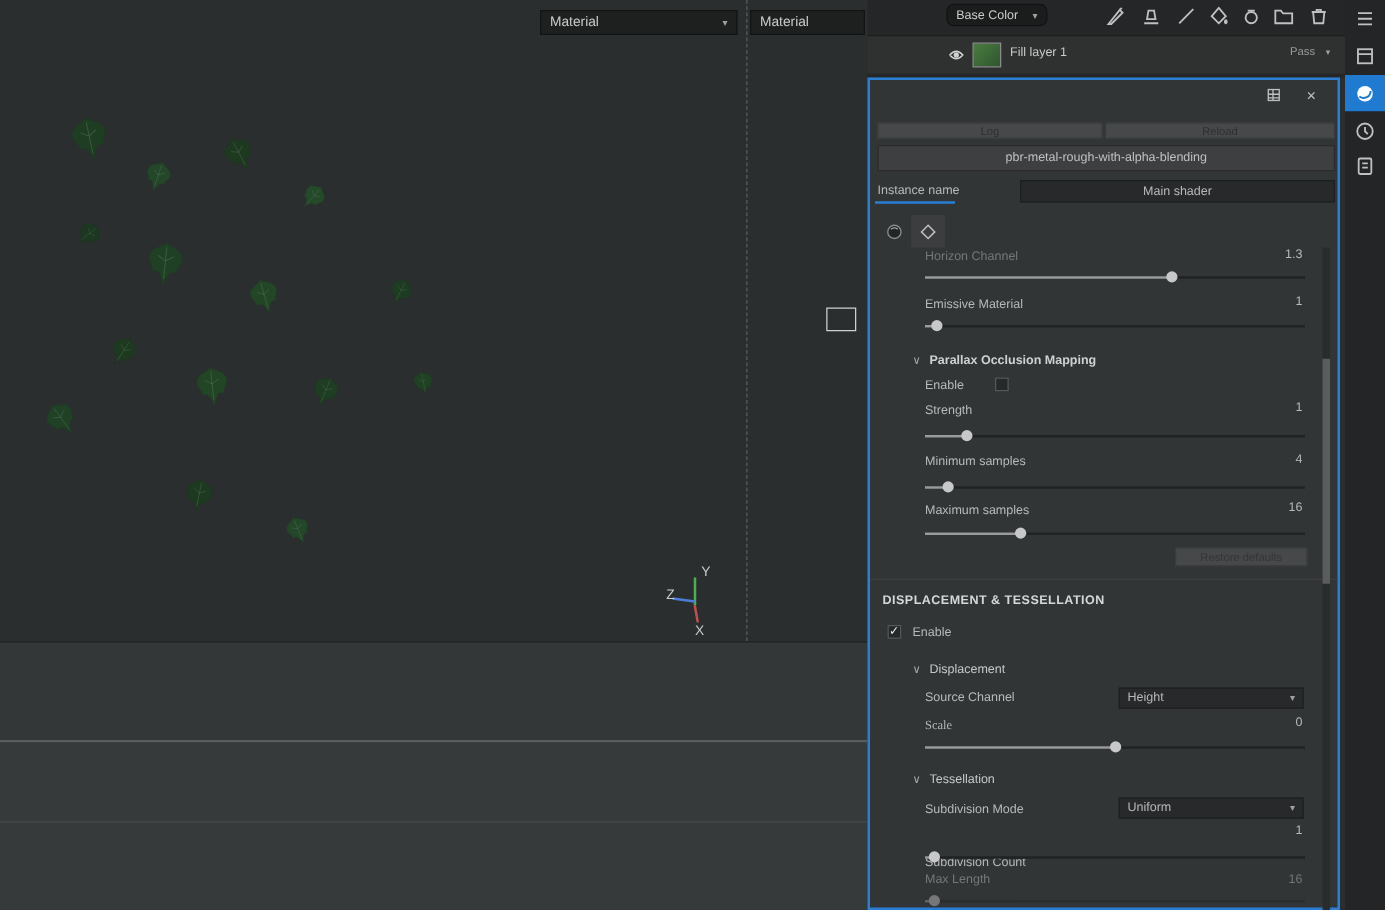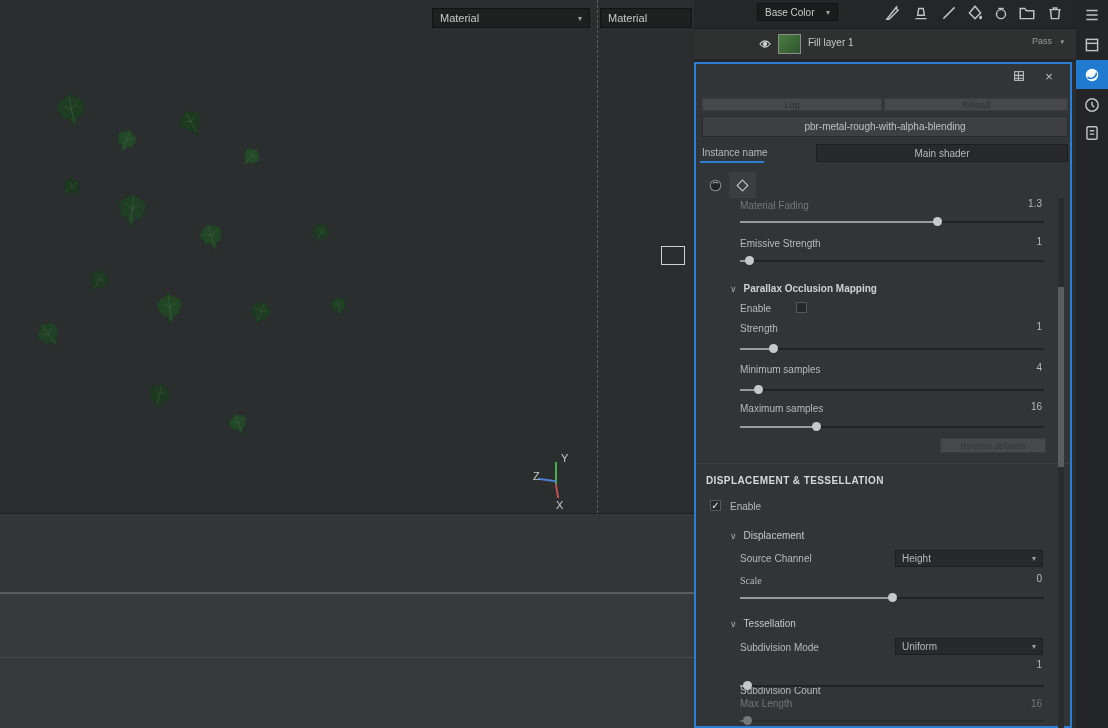--- a/index.html
+++ b/index.html
@@ -146,21 +146,21 @@
     <div class="dd" style="left:432px;top:8px;width:158px;height:20px;">
       <span>Material</span>
       <span class="chev">▾</span>
     </div>
     <div class="dd" style="left:600px;top:8px;width:92px;height:20px;">
       <span>Material</span>
     </div>
   </div>
 
   <div id="right-top">
-    <div class="dd" style="left:63px;top:3px;width:81px;height:18px;background:#1b1d1d;">
+    <div class="dd" style="left:63px;top:3px;width:81px;height:18px;background:#1b1d1d;border-radius:6px;">
       <span style="font-size:10px;">Base Color</span>
       <span class="chev">▾</span>
     </div>
 
     <span class="icon tool-icon" style="left:190px;">
       <svg width="18" height="18" viewBox="0 0 16 16" stroke="#bfc1c1" fill="none" stroke-width="1.3">
           <path d="M2.5 13.5 L10.5 3.5 L12.5 5.5 L4.5 13.5 Z"></path>
           <path d="M10.5 3.5 l1.4-1.4"></path>
         </svg>
     </span>
@@ -282,29 +282,29 @@
       </span>
     </div>
     <div class="sp-tab sel" style="left:33px;">
       <span class="icon">
         <svg width="17" height="17" viewBox="0 0 16 16" stroke="#bfc1c1" fill="none" stroke-width="1.1">
             <path d="M8 3 L13 8 L8 13 L3 8 Z"></path>
           </svg>
       </span>
     </div>
 
-    <span class="plabel dim" style="left:44px;top:136px;">Material Fading</span>
+    <span class="plabel dim" style="left:44px;top:136px;">Horizon Channel</span>
     <span class="pval" style="top:134px;">1.3</span>
     <div class="slider" style="top:153px;--p:65%;">
       <div class="track"></div>
         <div class="fill"></div>
         <div class="knob"></div>
     </div>
 
-    <span class="plabel" style="left:44px;top:174px;">Emissive Strength</span>
+    <span class="plabel" style="left:44px;top:174px;">Emissive Material</span>
     <span class="pval" style="top:172px;">1</span>
     <div class="slider" style="top:192px;--p:3%;">
       <div class="track"></div>
         <div class="fill"></div>
         <div class="knob"></div>
     </div>
 
     <div class="sect" style="top:219px;">
       <span class="chv">∨</span><span>Parallax Occlusion Mapping</span>
     </div>

